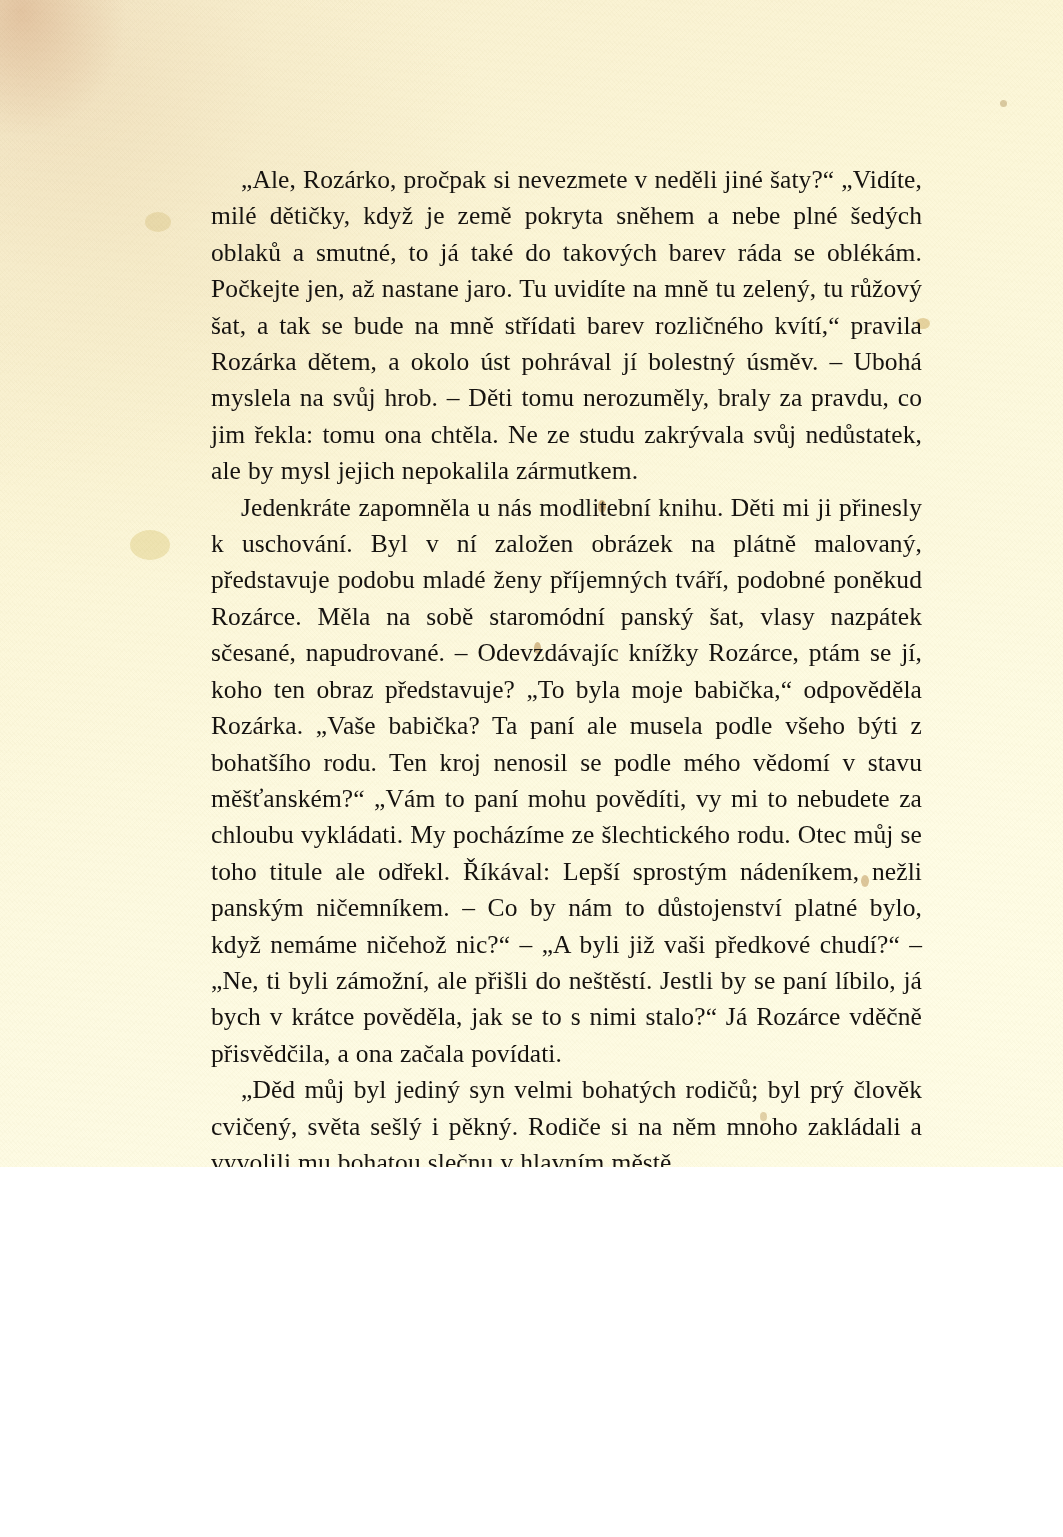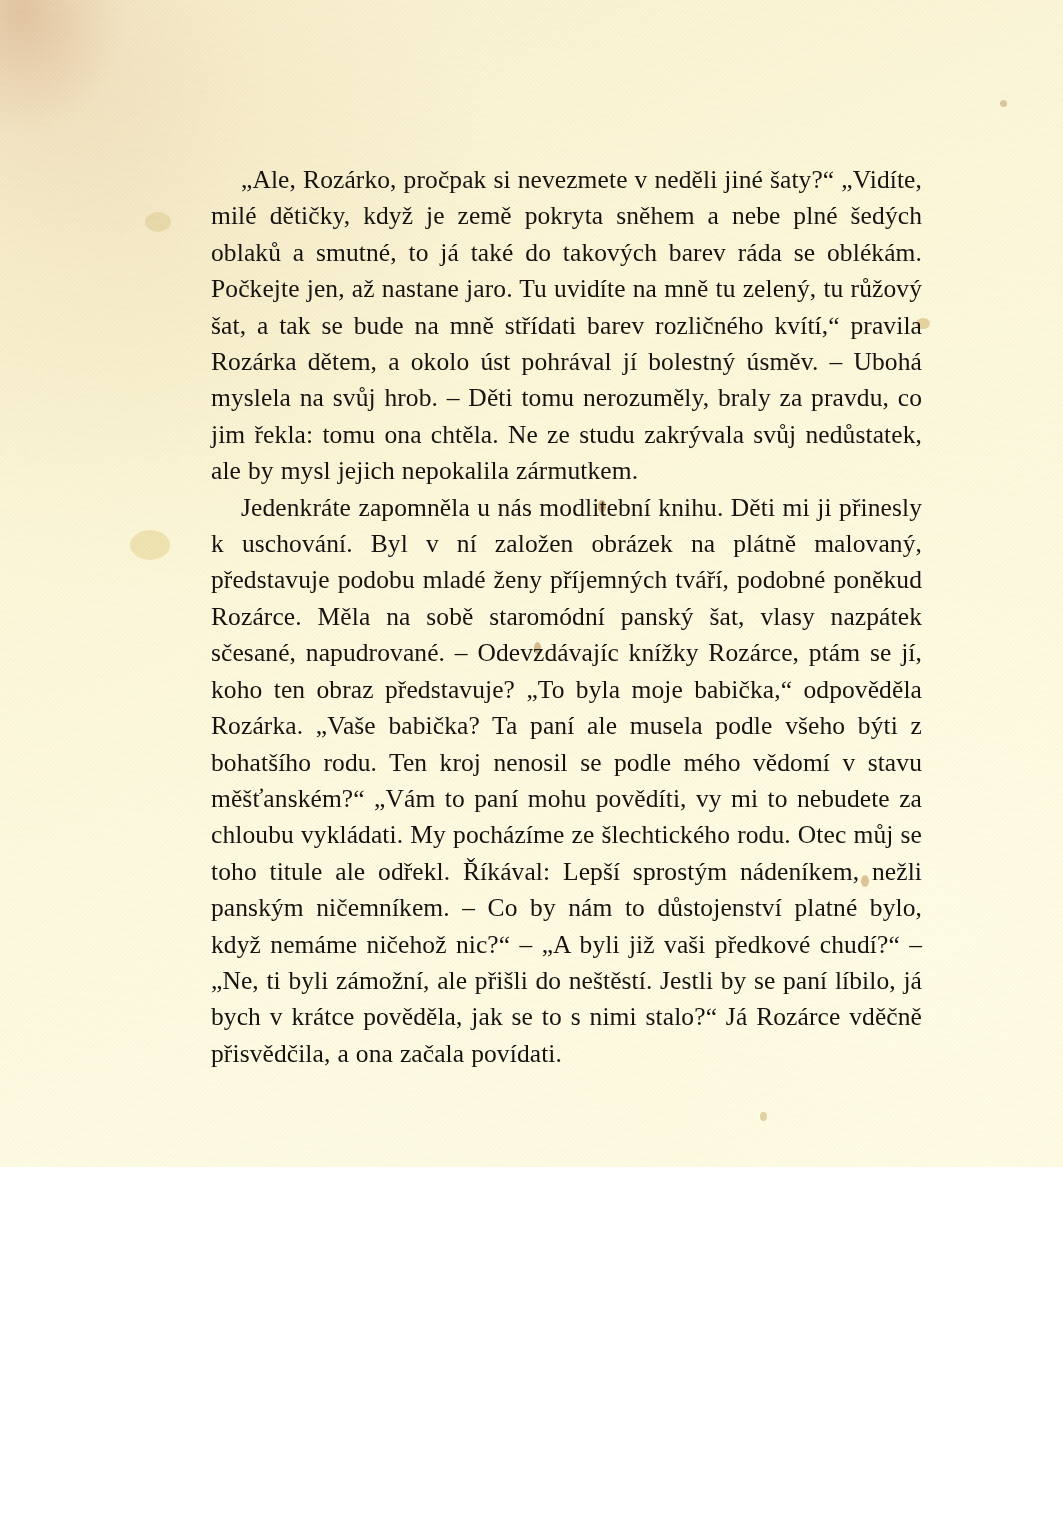--- a/index.html
+++ b/index.html
@@ -91,17 +91,18 @@
   <span class="speck" style="left:760px;  top:1112px; width:7px;   height:9px;  background:rgba(186,148,84,0.40);"></span>
   <span class="speck" style="left:414px;  top:1168px; width:6px;   height:10px; background:rgba(186,148,84,0.40);"></span>
   <span class="speck" style="left:130px;  top:1272px; width:6px;   height:6px;  background:rgba(170,140,90,0.45);"></span>
   <span class="speck" style="left:1000px; top:100px;  width:7px;   height:7px;  background:rgba(170,140,90,0.40);"></span>
   <span class="speck" style="left:967px;  top:1488px; width:5px;   height:5px;  background:rgba(120,110,80,0.55);"></span>
   <span class="speck" style="left:980px;  top:1388px; width:4px;   height:4px;  background:rgba(140,130,95,0.45);"></span>
 
   <div class="textblock">
     <p class="para">„Ale, Rozárko, pročpak si nevezmete v neděli jiné šaty?“ „Vidíte, milé dětičky, když je země pokryta sněhem a nebe plné šedých oblaků a smutné, to já také do takových barev ráda se oblékám. Počkejte jen, až nastane jaro. Tu uvidíte na mně tu zelený, tu růžový šat, a tak se bude na mně střídati barev rozličného kvítí,“ pravila Rozárka dětem, a okolo úst pohrával jí bolestný úsměv. – Ubohá myslela na svůj hrob. – Děti tomu nerozuměly, braly za pravdu, co jim řekla: tomu ona chtěla. Ne ze studu zakrývala svůj nedůstatek, ale by mysl jejich nepokalila zármutkem.</p>
     <p class="para">Jedenkráte zapomněla u nás modlitební knihu. Děti mi ji přinesly k uschování. Byl v ní založen obrázek na plátně malovaný, představuje podobu mladé ženy příjemných tváří, podobné poněkud Rozárce. Měla na sobě staromódní panský šat, vlasy nazpátek sčesané, napudrované. – Odevzdávajíc knížky Rozárce, ptám se jí, koho ten obraz představuje? „To byla moje babička,“ odpověděla Rozárka. „Vaše babička? Ta paní ale musela podle všeho býti z bohatšího rodu. Ten kroj nenosil se podle mého vědomí v stavu měšťanském?“ „Vám to paní mohu povědíti, vy mi to nebudete za chloubu vykládati. My pocházíme ze šlechtického rodu. Otec můj se toho titule ale odřekl. Říkával: Lepší sprostým nádeníkem, nežli panským ničemníkem. – Co by nám to důstojenství platné bylo, když nemáme ničehož nic?“ – „A byli již vaši předkové chudí?“ – „Ne, ti byli zámožní, ale přišli do neštěstí. Jestli by se paní líbilo, já bych v krátce pověděla, jak se to s nimi stalo?“ Já Rozárce vděčně přisvědčila, a ona začala povídati.</p>
+    <p class="para">„Děd můj byl jediný syn velmi bohatých rodičů; byl prý člověk cvičený, světa sešlý i pěkný. Rodiče si na něm mnoho zakládali a vyvolili mu bohatou slečnu v hlavním městě.</p>
   </div>
 
   <div class="pagenum">121</div>
 
 </div>
 
 </body></html>

